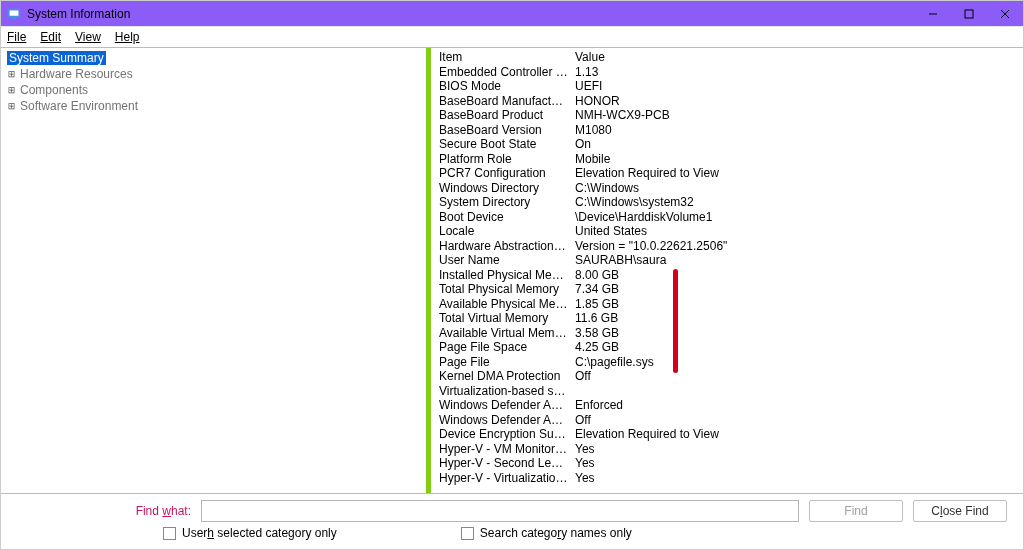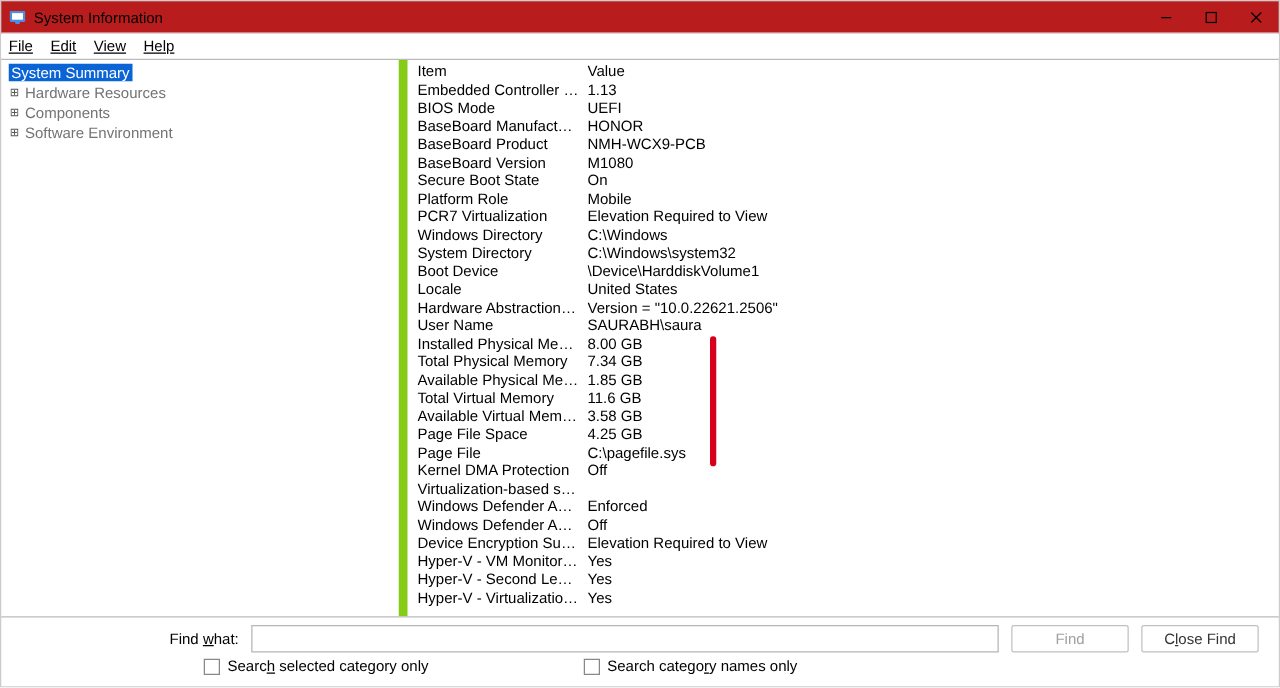--- a/index.html
+++ b/index.html
@@ -1,38 +1,38 @@
 <!DOCTYPE html>
 <html><head>
 <meta charset="utf-8">
 <style>
   * { box-sizing: border-box; margin: 0; padding: 0; font-family: "Segoe UI", Tahoma, sans-serif; }
   html, body { width: 1024px; height: 550px; background: #fff; overflow: hidden; }
   .window { width: 1024px; height: 550px; display: flex; flex-direction: column; border: 1px solid #ccc; }
-  .titlebar { height: 26px; display: flex; align-items: center; padding-left: 6px; background: #b91c1c; border-bottom: 1px solid #e5e5e5; }
+  .titlebar { height: 26px; display: flex; align-items: center; padding-left: 6px; background: #8b5cf6; border-bottom: 1px solid #e5e5e5; }
   .titlebar-icon { width: 14px; height: 14px; margin-right: 6px; }
   .titlebar-text { font-size: 12px; color: #000; flex: 1; }
   .winbtns { display: flex; height: 100%; }
   .winbtn { width: 36px; height: 100%; display: flex; align-items: center; justify-content: center; font-size: 10px; color: #000; }
   .menubar { height: 20px; display: flex; align-items: center; padding-left: 6px; gap: 14px; font-size: 12px; color: #000; background: #fff; text-decoration: underline; }
   .content { flex: 1; display: flex; border-top: 1px solid #bbb; min-height: 0; }
-  .nav { width: 325px; border-right: 7px solid #84cc16; padding-top: 2px; overflow: hidden; }
+  .nav { width: 430px; border-right: 5px solid #84cc16; padding-top: 2px; overflow: hidden; }
   .nav-item { font-size: 12px; padding: 1px 6px; display: flex; align-items: center; gap: 4px; }
   .nav-item.selected > .nav-label { background: #0a64d6; color: #fff; padding: 0 2px; }
   .expander { width: 9px; height: 9px; font-size: 9px; line-height: 9px; text-align: center; color: #555; }
   .nav-label { color: #737373; }
   .details { flex: 1; border-left: none; position: relative; overflow: hidden; }
   .details-inner { padding: 2px 12px 2px 8px; }
   .header-row, .data-row { display: flex; font-size: 12px; color: #000; line-height: 14.5px; }
   .col-item { width: 136px; white-space: nowrap; overflow: hidden; text-overflow: ellipsis; padding-right: 6px; }
   .col-value { flex: 1; white-space: nowrap; overflow: hidden; text-overflow: ellipsis; }
   .highlight-bar { position: absolute; width: 5px; background: #d6001c; border-radius: 3px; left: 242px; top: 221px; height: 104px; }
   .search { height: 56px; border-top: 1px solid #bbb; padding: 6px 0 0 0; }
   .search-row1 { display: flex; align-items: center; padding: 0 16px; gap: 10px; }
-  .find-label { font-size: 12px; color: #000000; width: 174px; text-align: right; }
+  .find-label { font-size: 12px; color: #be185d; width: 174px; text-align: right; }
   .find-input { flex: 1; height: 22px; border: 1px solid #b5b5b5; background: #fff; font-size: 12px; padding: 0 4px; }
   .btn { width: 94px; height: 22px; border: 1px solid #c0c0c0; background: #fff; font-size: 12px; color: #333; display: flex; align-items: center; justify-content: center; border-radius: 2px; }
   .btn.disabled { color: #a0a0a0; }
   .btn u { text-decoration: underline; }
   .search-row2 { display: flex; align-items: center; padding-top: 4px; }
   .chk-wrap { display: flex; align-items: center; gap: 6px; font-size: 12px; }
   .chk-wrap.first { margin-left: 162px; }
   .chk-wrap.second { margin-left: 124px; }
   .chk { width: 13px; height: 13px; border: 1px solid #888; background: #fff; }
 </style>
@@ -125,21 +125,21 @@
             </div>
             <div class="data-row">
               <div class="col-item">Secure Boot State</div>
               <div class="col-value">On</div>
             </div>
             <div class="data-row">
               <div class="col-item">Platform Role</div>
               <div class="col-value">Mobile</div>
             </div>
             <div class="data-row">
-              <div class="col-item">PCR7 Virtualization</div>
+              <div class="col-item">PCR7 Configuration</div>
               <div class="col-value">Elevation Required to View</div>
             </div>
             <div class="data-row">
               <div class="col-item">Windows Directory</div>
               <div class="col-value">C:\Windows</div>
             </div>
             <div class="data-row">
               <div class="col-item">System Directory</div>
               <div class="col-value">C:\Windows\system32</div>
             </div>
@@ -233,21 +233,21 @@
         </div>
       <div class="btn">
           <span>C</span>
           <u>l</u>
           <span>ose Find</span>
         </div>
     </div>
     <div class="search-row2">
       <label class="chk-wrap first">
         <span class="chk"></span>
-        <span><span>Searc</span><u>h</u><span> selected category only</span></span>
+        <span><span>User</span><u>h</u><span> selected category only</span></span>
       </label>
       <label class="chk-wrap second">
         <span class="chk"></span>
         <span><span>Search catego</span><u>r</u><span>y names only</span></span>
       </label>
     </div>
   </div>
 
 </div>
 

